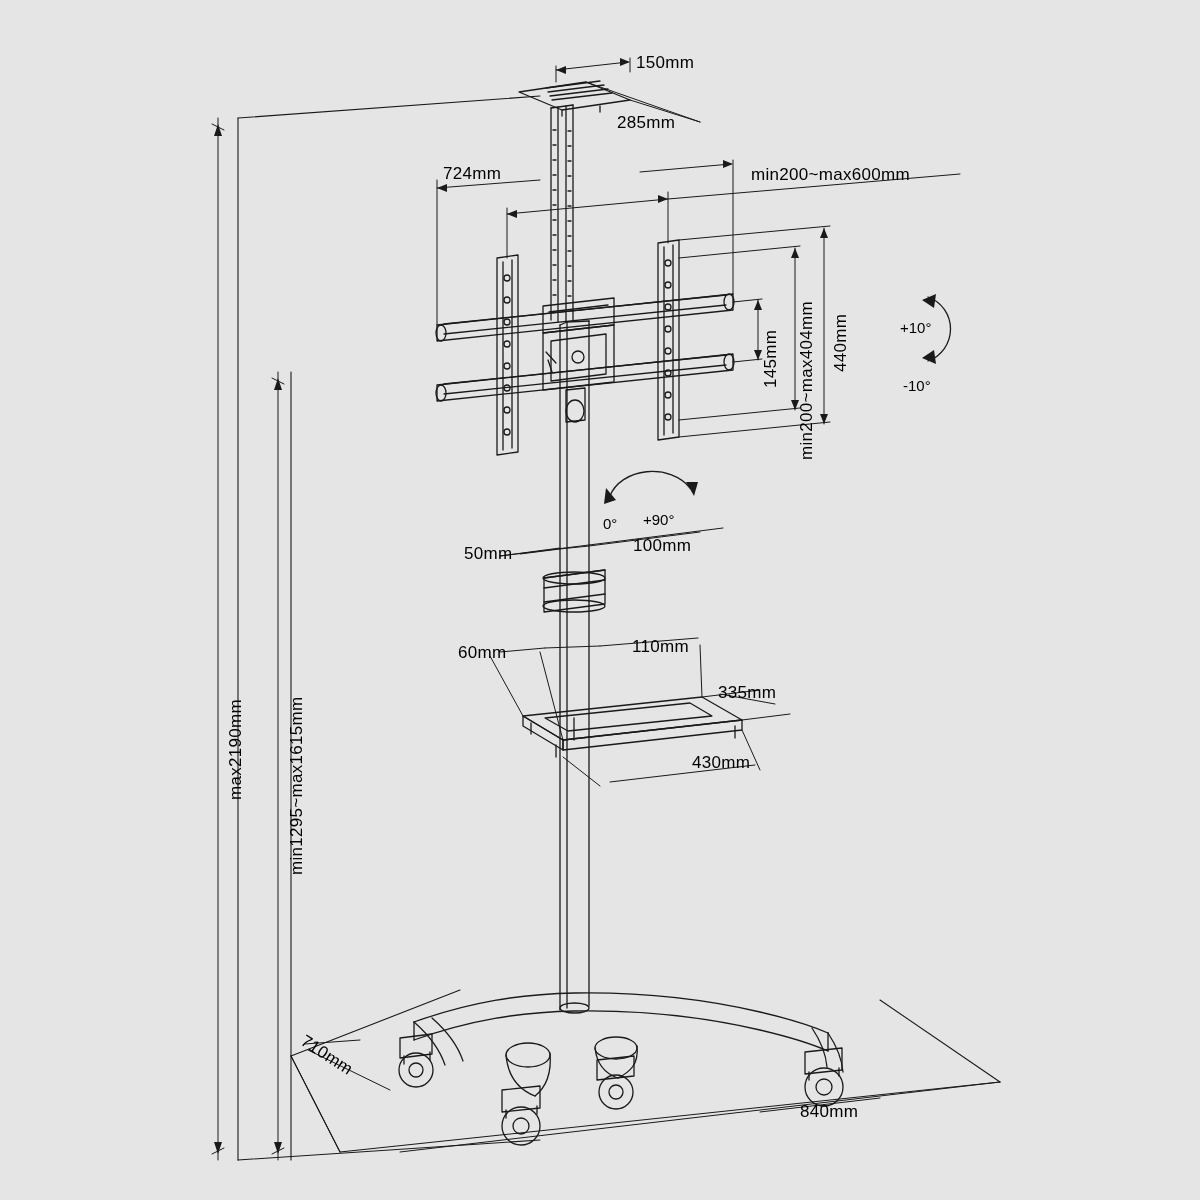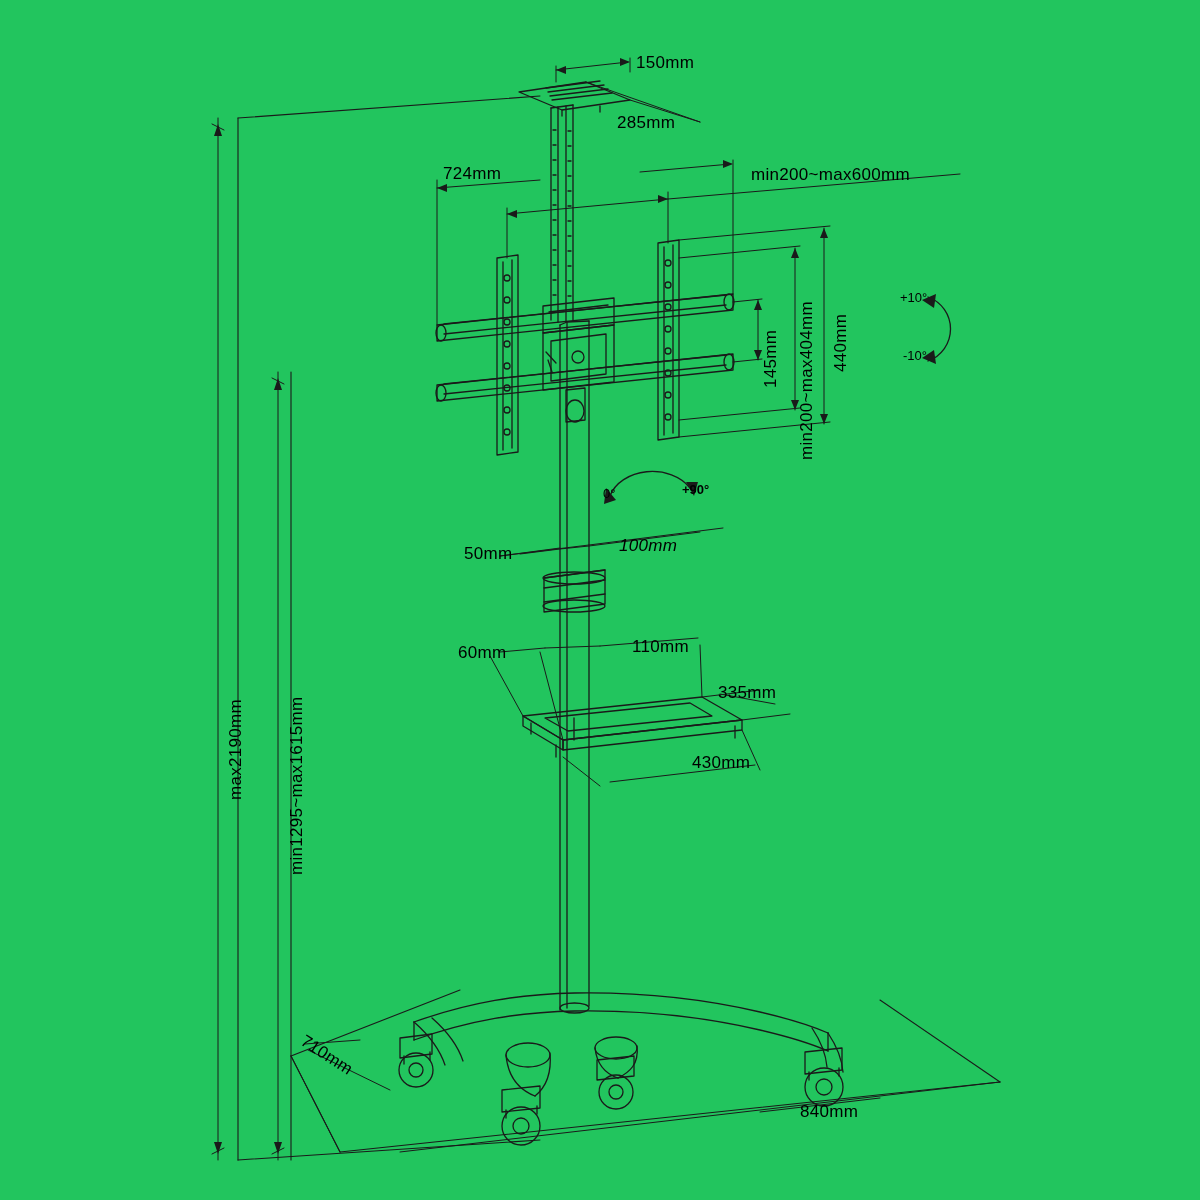--- a/index.html
+++ b/index.html
@@ -11,21 +11,21 @@
     width: 1200px;
     height: 1200px;
     font-family: "Liberation Sans", sans-serif;
     color: #000000;
     overflow: hidden;
   }
   #stage {
     position: relative;
     width: 1200px;
     height: 1200px;
-    background: #22c55e;
+    background: #e5e5e5;
   }
   svg.drawing {
     position: absolute;
     left: 0;
     top: 0;
     width: 1200px;
     height: 1200px;
   }
   .dim-label {
     position: absolute;
@@ -36,23 +36,24 @@
     white-space: nowrap;
     line-height: 1;
   }
   .vert {
     transform-origin: left top;
     transform: rotate(-90deg);
   }
   .angle-label {
     position: absolute;
     font-family: "Liberation Sans", sans-serif;
-    font-size: 13px;
+    font-size: 15px;
     color: #000000;
     white-space: nowrap;
+    margin-top: 29px;
   }
 </style>
 </head>
 <body>
 
 <div id="stage">
 
   <svg class="drawing" viewBox="0 0 1200 1200">
     <g fill="none" stroke="#1a1a1a" stroke-width="1.3" stroke-linejoin="round" stroke-linecap="round">
 
@@ -344,30 +345,30 @@
   <div class="dim-label" style="left:636px; top:54px;">150mm</div>
   <div class="dim-label" style="left:617px; top:114px;">285mm</div>
   <div class="dim-label" style="left:443px; top:165px;">724mm</div>
   <div class="dim-label" style="left:734px; top:166px;padding-left:17px;">min200~max600mm</div>
 
   <div class="dim-label vert" style="left:798px; top:460px;">min200~max404mm</div>
   <div class="dim-label vert" style="left:832px; top:372px;">440mm</div>
   <div class="dim-label vert" style="left:762px; top:388px;">145mm</div>
 
   <div class="dim-label" style="left:464px; top:545px;">50mm</div>
-  <div class="dim-label" style="left:619px; top:537px;font-style:italic;">100mm</div>
+  <div class="dim-label" style="left:633px; top:537px;">100mm</div>
   <div class="dim-label" style="left:458px; top:644px;">60mm</div>
   <div class="dim-label" style="left:632px; top:638px;">110mm</div>
   <div class="dim-label" style="left:718px; top:684px;">335mm</div>
   <div class="dim-label" style="left:692px; top:754px;">430mm</div>
 
   <div class="dim-label" style="left:307px; top:1032px; transform:rotate(33deg); transform-origin:left top;">710mm</div>
   <div class="dim-label" style="left:800px; top:1103px;text-align:center;">840mm</div>
 
   <div class="dim-label vert" style="left:227px; top:800px;">max2190mm</div>
   <div class="dim-label vert" style="left:288px; top:875px;">min1295~max1615mm</div>
 
   <div class="angle-label" style="left:900px; top:290px;">+10°</div>
   <div class="angle-label" style="left:903px; top:348px;">-10°</div>
   <div class="angle-label" style="left:603px; top:486px;">0°</div>
-  <div class="angle-label" style="left:682px; top:482px;font-weight:bold;">+90°</div>
+  <div class="angle-label" style="left:643px; top:482px;">+90°</div>
 
 </div>
 
 </body></html>

